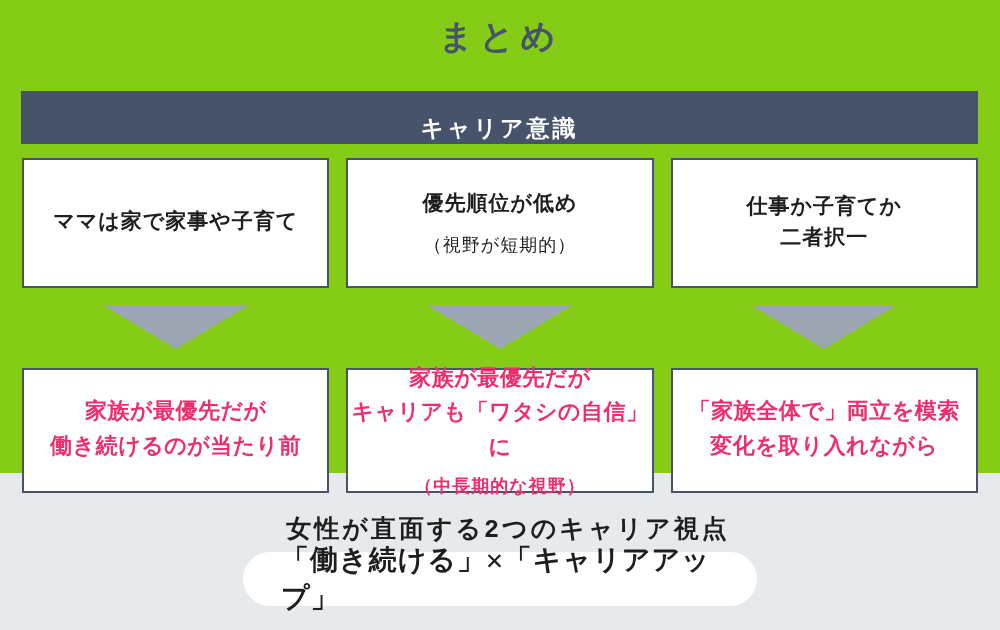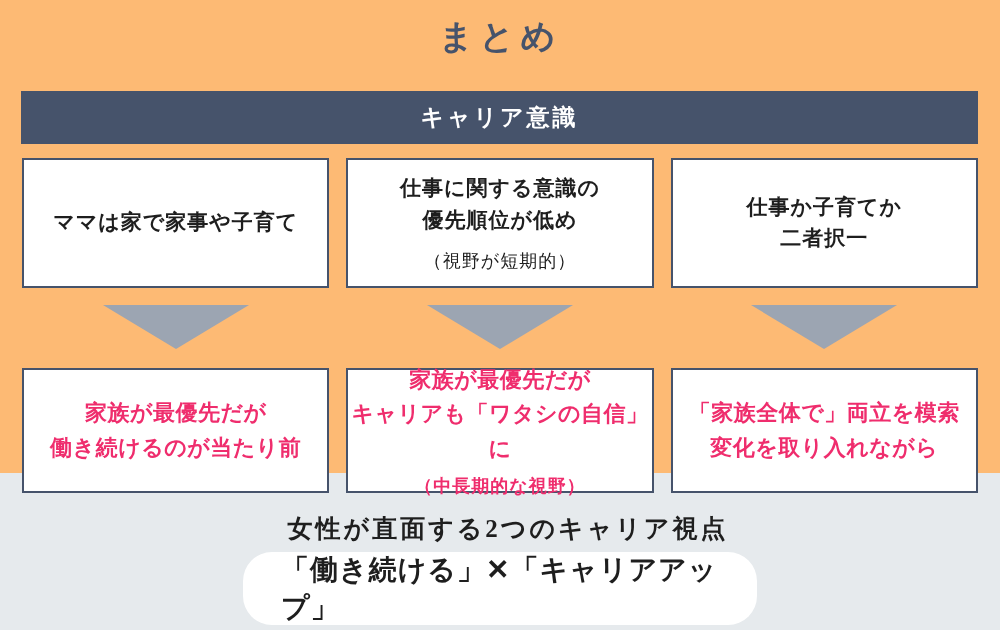--- a/index.html
+++ b/index.html
@@ -1,27 +1,27 @@
 <!DOCTYPE html>
 <html><head>
 <meta charset="utf-8">
 <style>
   html,body{margin:0;padding:0;background:#ffffff;}
   .canvas{
-    position:relative;width:1000px;height:630px;background:#fdba74;overflow:hidden;
-    font-family:Liberation Serif, serif;
+    position:relative;width:1000px;height:630px;background:#84cc16;overflow:hidden;
+    font-family:Liberation Mono, monospace;
   }
   .gray-band{position:absolute;left:0;top:473px;width:1000px;height:157px;background:#E6EAED;}
   .title{
     position:absolute;top:14px;left:0;width:100%;margin:0;text-align:center;
     font-size:34px;font-weight:bold;color:#46536B;letter-spacing:6px;
   }
   .header-bar{
     position:absolute;left:21px;top:91px;width:957px;height:53px;background:#46536B;
-    display:flex;align-items:center;justify-content:center;
+    display:flex;align-items:flex-end;justify-content:center;
   }
   .header-bar span{color:#ffffff;font-size:23px;font-weight:bold;letter-spacing:3px;}
   .row{position:absolute;left:22px;width:956px;display:flex;gap:17px;}
   .row-before{top:158px;height:130px;}
   .row-after{top:368px;height:125px;}
   .box{
     flex:1;background:#ffffff;border:2px solid #46536B;box-sizing:border-box;
     display:flex;flex-direction:column;align-items:center;justify-content:center;text-align:center;
   }
   .row-before .line{font-size:21px;color:#1E1E1E;line-height:1.5;font-weight:600;letter-spacing:1px;}
@@ -34,21 +34,21 @@
     width:0;height:0;
     border-left:73px solid transparent;border-right:73px solid transparent;
     border-top:44px solid #9CA5B2;
   }
   .caption{
     position:absolute;top:512px;left:8px;width:100%;text-align:center;
     font-size:25px;font-weight:bold;color:#1E1E1E;letter-spacing:3px;
   }
   .pill{
     position:absolute;top:552px;left:50%;transform:translateX(-50%);
-    height:73px;min-width:514px;background:#ffffff;border-radius:29px;
+    height:54px;min-width:514px;background:#ffffff;border-radius:29px;
     display:flex;align-items:center;justify-content:center;padding:0 38px;box-sizing:border-box;
   }
   .pill span{font-size:28px;font-weight:bold;color:#1E1E1E;letter-spacing:1px;}
 </style>
 </head>
 <body>
 
 <div class="canvas">
 
   <div class="gray-band"></div>
@@ -57,21 +57,20 @@
 
   <div class="header-bar">
     <span>キャリア意識</span>
   </div>
 
   <div class="row row-before">
     <div class="box">
       <div class="line">ママは家で家事や子育て</div>
     </div>
     <div class="box">
-      <div class="line">仕事に関する意識の</div>
       <div class="line">優先順位が低め</div>
       <div class="note">（視野が短期的）</div>
     </div>
     <div class="box">
       <div class="line">仕事か子育てか</div>
       <div class="line">二者択一</div>
     </div>
   </div>
 
   <div class="arrow-row">

